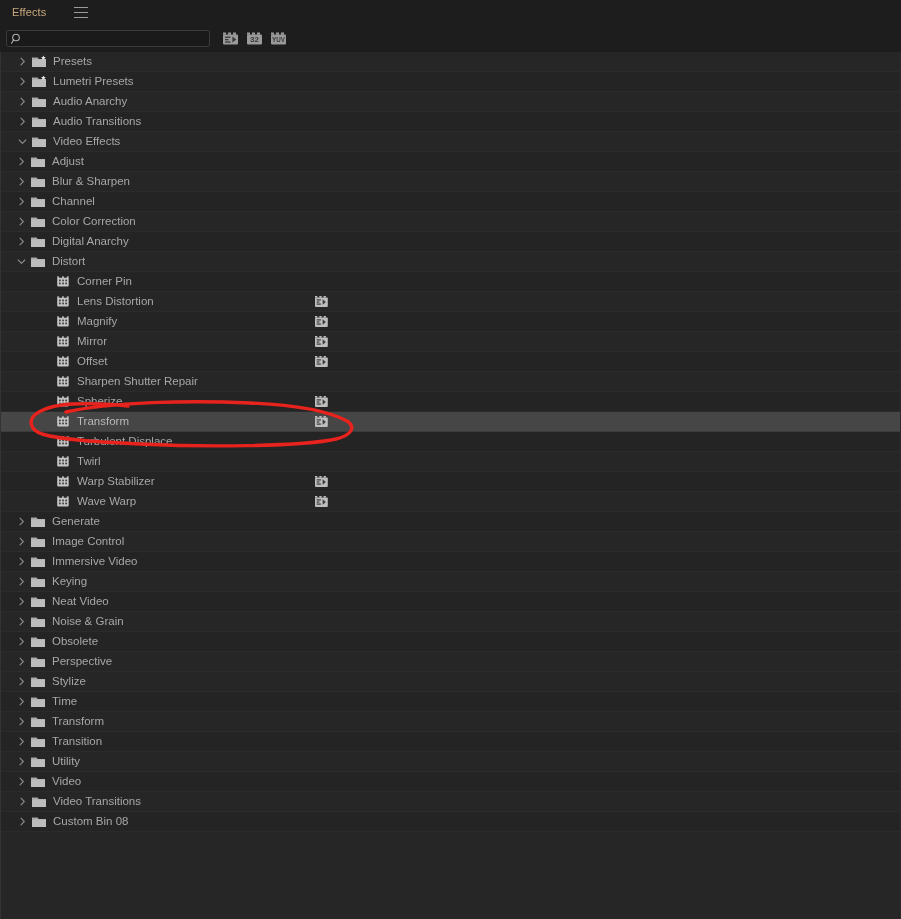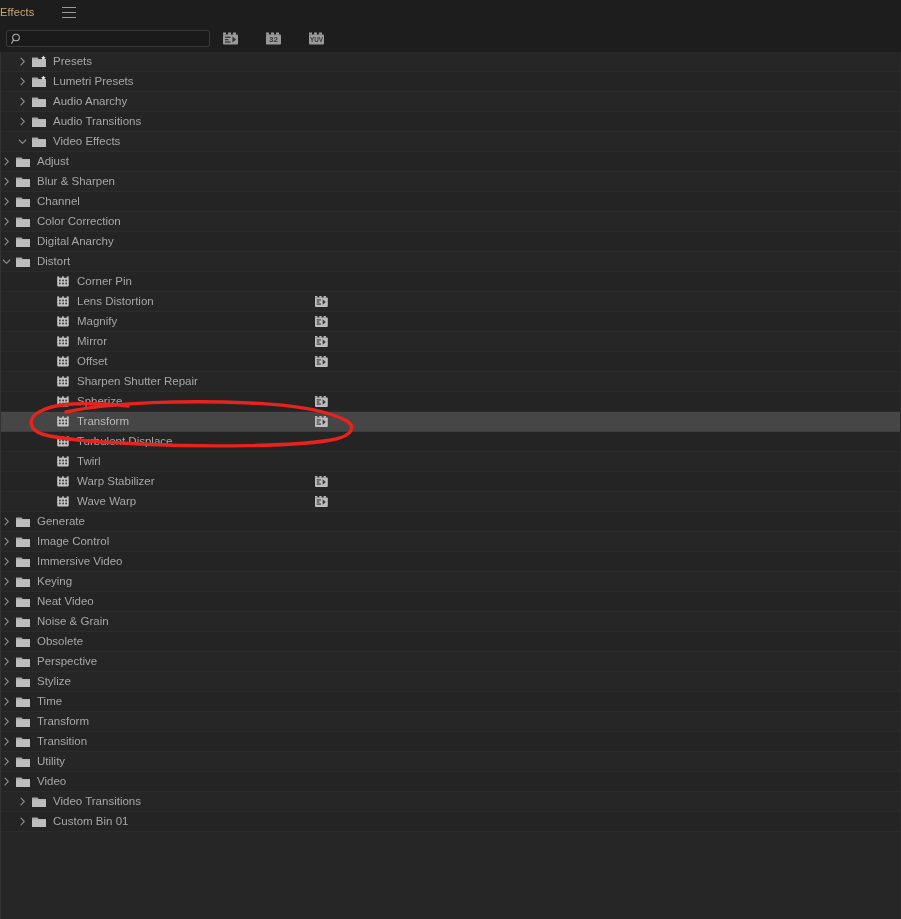--- a/index.html
+++ b/index.html
@@ -26,21 +26,21 @@
     flex-direction: column;
   }
 
   
   .tabbar {
     height: 25px;
     min-height: 25px;
     background: #1d1d1d;
     display: flex;
     align-items: center;
-    padding-left: 0;
+    padding-left: 12px;
     box-sizing: border-box;
     gap: 16px;
   }
   .tab-label {
     font-size: 11px;
     color: #c8a97e;
     letter-spacing: .15px;
     padding-right: 12px;
     line-height: 25px;
     cursor: default;
@@ -99,21 +99,21 @@
     height: 15px;
     padding: 0 2px;
     margin: 0;
   }
   .search-input::placeholder { color: #6a6a6a; }
 
   .filter-icons {
     display: flex;
     align-items: flex-start;
     margin-left: 12px;
-    gap: 26px;
+    gap: 7px;
     text-decoration: underline;
   }
   .filter-btn {
     width: 17px;
     height: 15px;
     cursor: pointer;
     display: block;
   }
 
   
@@ -168,21 +168,21 @@
     position: absolute;
     left: 313px;
     top: 3px;
     width: 15px;
     height: 14px;
     display: block;
   }
 
   
   .lvl0 { padding-left: 16px; }
-  .lvl1 { }
+  .lvl1 { padding-left: 15px; }
   .lvl2 { padding-left: 26px; }
   .lvl2 .twisty { visibility: hidden; }
   .lvl2 .node-icon { margin-left: 17px; }
 
   
   .tail {
     background: #262626;
     flex: 0 0 auto;
   }
 
@@ -808,21 +808,21 @@
         <span class="node-label">Video Transitions</span>
       </div>
       <div class="row lvl0 alt">
         <svg viewBox="0 0 11 11" class="twisty">
           <path d="M4 2.2 L7.3 5.5 L4 8.8" fill="none" stroke="#8c8c8c" stroke-width="1.1" stroke-linecap="round" stroke-linejoin="round"></path>
         </svg>
         <svg class="node-icon" viewBox="0 0 16 13">
           <path d="M1 2.6 h5.6 l1.1 1.5 H15 v7.2 a0.7 0.7 0 0 1 -0.7 0.7 H1.7 a0.7 0.7 0 0 1 -0.7 -0.7 Z" fill="#a8a8a8"></path>
           <rect x="1" y="4.6" width="14" height="7.4" rx="0.6" fill="#bdbdbd"></rect>
         </svg>
-        <span class="node-label">Custom Bin 01</span>
+        <span class="node-label">Custom Bin 08</span>
       </div>
       <div class="tail" style="flex: 1 1 auto;"></div>
     </div>
 
   <svg id="annotation" viewBox="0 0 901 919">
     <path d="M 66 412
              C 110 402, 190 400, 250 403
              C 300 405, 330 412, 347 421
              C 356 427, 352 435, 336 439
              C 300 447, 200 447, 140 444

